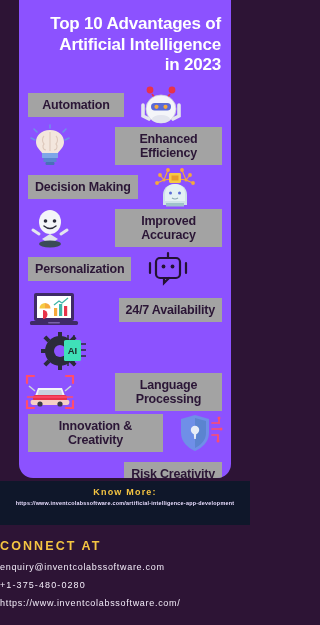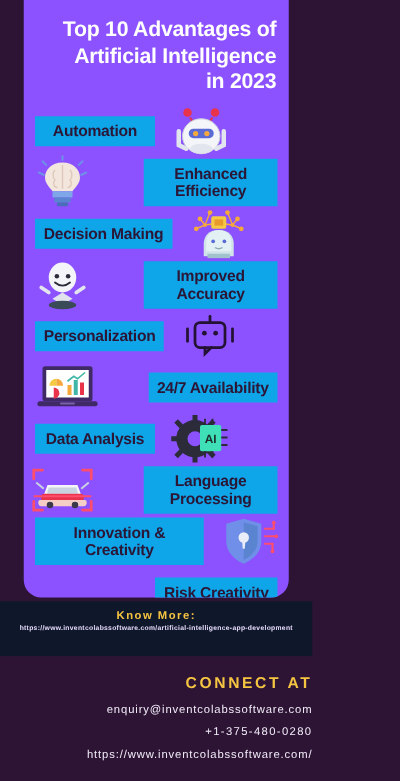--- a/index.html
+++ b/index.html
@@ -35,21 +35,21 @@
   .rows{position:relative;margin-top:6px;}
   .row{
     display:flex;align-items:center;
     height:41px;
     box-sizing:border-box;
   }
   .row.left{justify-content:flex-start;padding-left:9px;}
   .row.right{justify-content:flex-end;padding-right:9px;gap:28px;}
 
   .label{
-    background:#0ea5e9;
+    background:#a3a3a3;
     color:#2b1636;
     font-weight:bold;
     font-size:12.5px;
     line-height:1.12;
     text-align:center;
     padding:5px 7px;
     min-width:96px;
     box-sizing:border-box;
     letter-spacing:-0.2px;
   }
@@ -84,21 +84,21 @@
     letter-spacing:0.25px;
     margin:0;
     white-space:nowrap;
     font-weight:bold;
   }
 
   
   .footer{
     position:absolute;left:0;top:525px;width:250px;height:74px;
     background:#2d1435;
-    text-align:right;
+    text-align:left;
     box-sizing:border-box;
     padding-top:14px;
   }
   .connect{
     color:#f5c542;
     font-size:12.5px;font-weight:bold;
     letter-spacing:2.1px;
     margin:0 0 9px 0;
   }
   .contact-line{
@@ -247,21 +247,20 @@
             <rect x="36" y="15" width="3.2" height="10" fill="#e8334a"></rect>
             <path d="M26 14 L31 10 L34 12 L40 7" stroke="#3fb6a8" stroke-width="1.3" fill="none"></path>
             <rect x="2" y="30" width="48" height="4" rx="1.6" fill="#3f2a66"></rect>
             <rect x="20" y="31" width="12" height="1.6" rx="0.8" fill="#7a62a8"></rect>
           </svg>
         </div>
         <div class="label">24/7 Availability</div>
       </div>
 
       <div class="row left">
-        <div class="label">Data Analysis</div>
         <div class="icon-wrap">
           <svg width="46" height="40" viewBox="0 0 46 40">
             <g fill="#2b2b3a">
               <circle cx="18" cy="20" r="15"></circle>
               <rect x="16" y="1" width="4" height="6"></rect>
                 <rect x="16" y="33" width="4" height="6"></rect>
               <rect x="-1" y="18" width="6" height="4"></rect>
                 <rect x="31" y="18" width="6" height="4"></rect>
               <rect x="3" y="5" width="4" height="6" transform="rotate(-45 5 8)"></rect>
               <rect x="29" y="29" width="4" height="6" transform="rotate(-45 31 32)"></rect>

